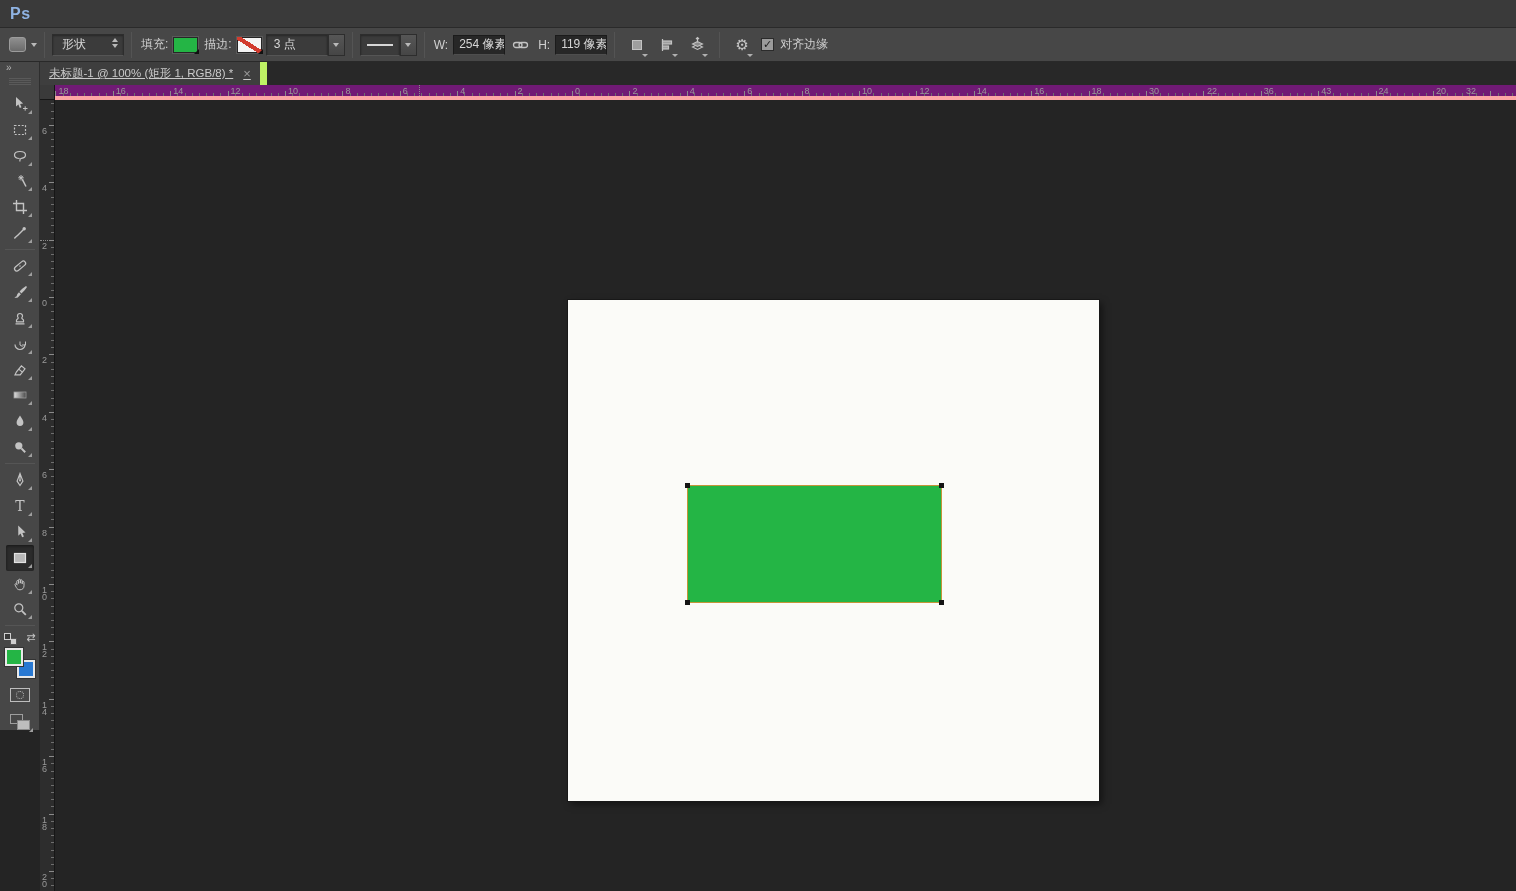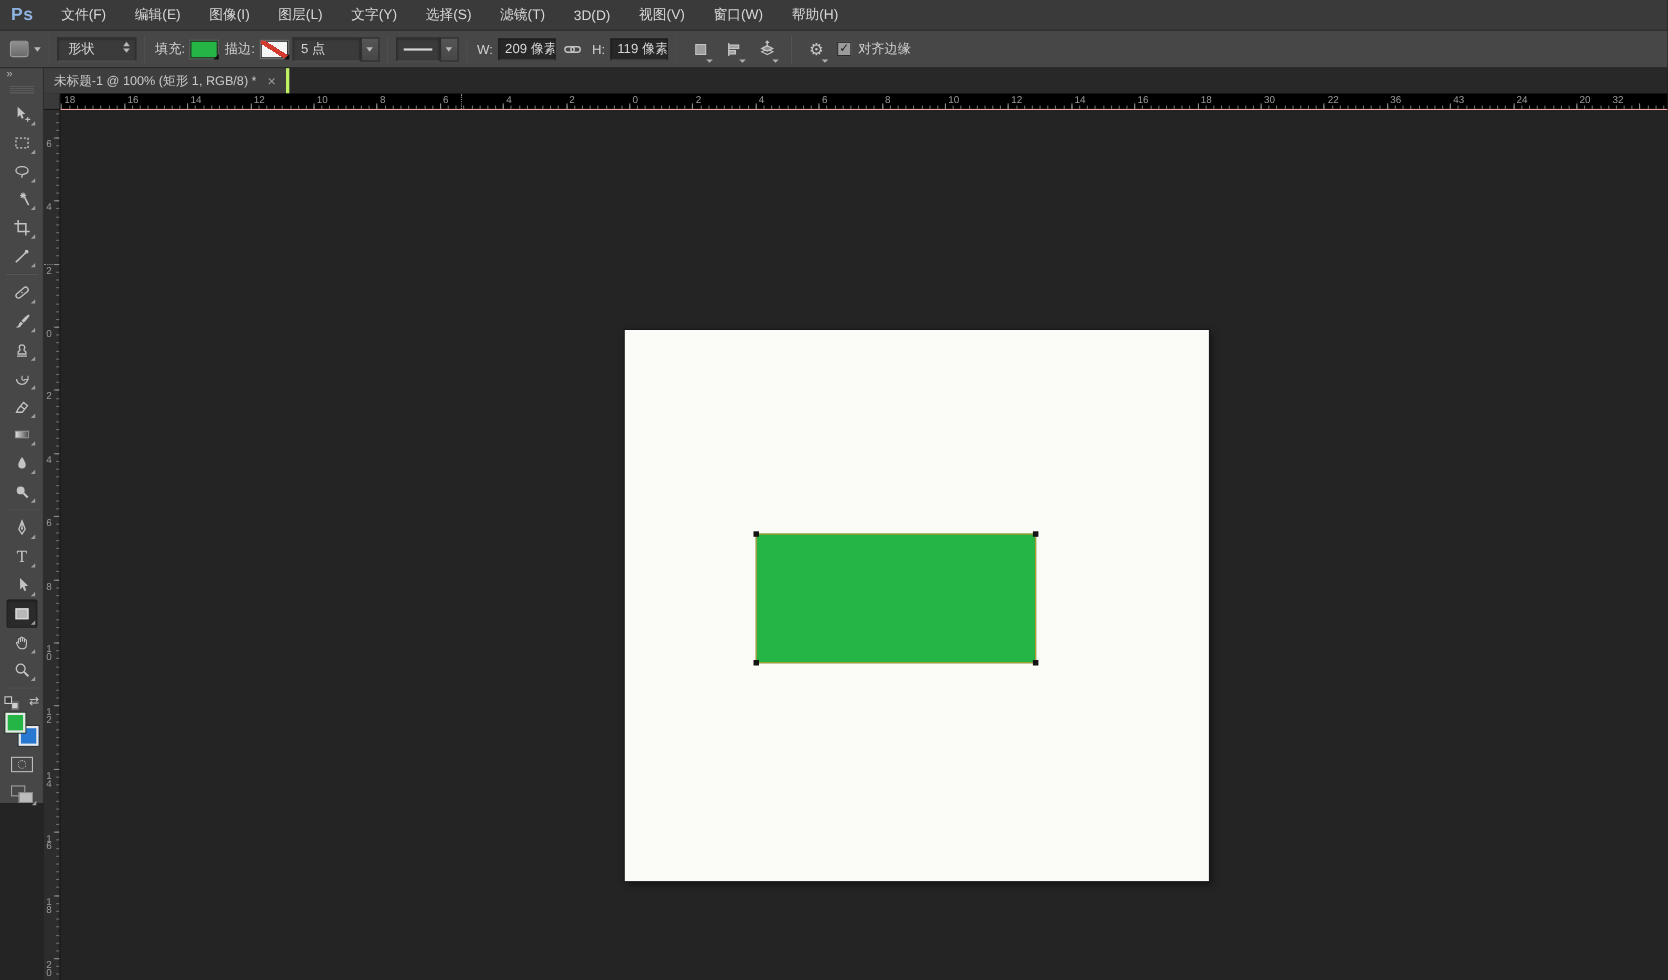--- a/index.html
+++ b/index.html
@@ -80,23 +80,23 @@
     display:flex; align-items:center; justify-content:center;
     color:#1d1d1d; font-size:11px; font-weight:bold; line-height:1;
   }
 
   
   #tabrow{
     position:absolute; top:62px; left:40px; right:0; height:23px;
     background:#282828; display:flex; align-items:flex-end;
   }
   #doc-tab{
-    height:23px; background:#3e3e3e; border-right:3px solid #bef264;
+    height:23px; background:#3e3e3e; border-right:7px solid #bef264;
     display:flex; align-items:center; gap:10px; padding:0 9px;
-    color:#c9c9c9; font-size:11.5px; cursor:pointer;
+    color:#c9c9c9; font-size:11.5px; cursor:pointer;text-decoration:underline;
   }
   #tab-close{ color:#9a9a9a; font-size:13px; line-height:1; cursor:pointer; }
 
   
   #toolbar{
     position:absolute; top:62px; left:0; width:40px; height:668px;
     background:#474747; border-right:1px solid #2e2e2e; z-index:5;
     display:flex; flex-direction:column; align-items:center;
   }
   #toolbar-header{ width:100%; height:14px; color:#b5b5b5; font-size:10px; line-height:12px; padding-left:6px; cursor:pointer;}
@@ -132,21 +132,21 @@
     width:0;height:0;border-left:4px solid transparent;border-bottom:4px solid #9e9e9e;}
   #left-gutter{ position:absolute; left:0; top:730px; width:40px; bottom:0; background:#242424; }
 
   
   #ruler-corner{
     position:absolute; left:40px; top:85px; width:15px; height:15px;
     background:#3a3a3a; border-right:1px solid #161616; border-bottom:1px solid #161616; z-index:4;
   }
   #hruler{
     position:absolute; left:55px; top:85px; right:0; height:15px;
-    background:#000000; border-bottom:1px solid #fca5a5; overflow:hidden; z-index:4; cursor:pointer;text-decoration:underline;
+    background:#701a75; border-bottom:4px solid #fca5a5; overflow:hidden; z-index:4; cursor:pointer;text-decoration:underline;
   }
   #vruler{
     position:absolute; left:40px; top:100px; width:15px; bottom:0;
     background:#2d2d2d; border-right:1px solid #161616; overflow:hidden; z-index:4; cursor:pointer;
   }
   .h-tick{ position:absolute; bottom:0; width:1px; height:3px; background:#6e6e6e; }
   .h-tick.big{ height:5px; background:#8a8a8a; }
   .h-label{ position:absolute; top:1px; font-size:9px; color:#9a9a9a; }
   .v-tick{ position:absolute; right:0; height:1px; width:3px; background:#6e6e6e; }
   .v-tick.big{ width:5px; background:#8a8a8a; }
@@ -166,33 +166,20 @@
   }
   .anchor{ position:absolute; width:5px; height:5px; background:#141414; }
   .anchor.tl{ left:-3px; top:-3px; } .anchor.tr{ right:-3px; top:-3px; }
   .anchor.bl{ left:-3px; bottom:-3px; } .anchor.br{ right:-3px; bottom:-3px; }
 </style>
 </head>
 <body>
 
 <div id="menubar">
   <span id="ps-logo">Ps</span>
-  <div id="menu-items">
-      <div class="menu-item">文件(F)</div>
-      <div class="menu-item">编辑(E)</div>
-      <div class="menu-item">图像(I)</div>
-      <div class="menu-item">图层(L)</div>
-      <div class="menu-item">文字(Y)</div>
-      <div class="menu-item">选择(S)</div>
-      <div class="menu-item">滤镜(T)</div>
-      <div class="menu-item">3D(D)</div>
-      <div class="menu-item">视图(V)</div>
-      <div class="menu-item">窗口(W)</div>
-      <div class="menu-item">帮助(H)</div>
-    </div>
 </div>
 
 <div id="optionsbar">
   <div id="tool-preset">
     <span id="tool-preset-icon"></span>
     <span class="caret-down"></span>
   </div>
   <div class="opt-sep"></div>
 
   <div id="mode-select" class="inset-field">
@@ -212,38 +199,38 @@
 
   <span class="opt-label">描边:</span>
   <div class="swatch-wrap">
     <div class="swatch" id="stroke-swatch">
         <span class="noslash"></span>
       </div>
     <span class="swatch-caret"></span>
   </div>
 
   <div id="stroke-width" class="inset-field">
-    <span>5 点</span>
+    <span>3 点</span>
   </div>
   <div class="combo-caret-btn">
     <span class="caret-down"></span>
   </div>
   <div class="opt-sep"></div>
 
   <div id="stroke-style" class="inset-field">
     <span class="lineglyph"></span>
   </div>
   <div class="combo-caret-btn">
     <span class="caret-down"></span>
   </div>
   <div class="opt-sep"></div>
 
   <span class="opt-label">W:</span>
   <div class="dim-field">
-    <span>209 像素</span>
+    <span>254 像素</span>
   </div>
   <span id="link-icon">
     <svg width="17" height="16" viewBox="0 0 17 16">
         <rect x="1.5" y="5.5" width="8.5" height="5" rx="2.5" fill="none" stroke="#c3c3c3" stroke-width="1.3"></rect>
         <rect x="7" y="5.5" width="8.5" height="5" rx="2.5" fill="none" stroke="#c3c3c3" stroke-width="1.3"></rect>
       </svg>
   </span>
   <span class="opt-label">H:</span>
   <div class="dim-field">
     <span>119 像素</span>

